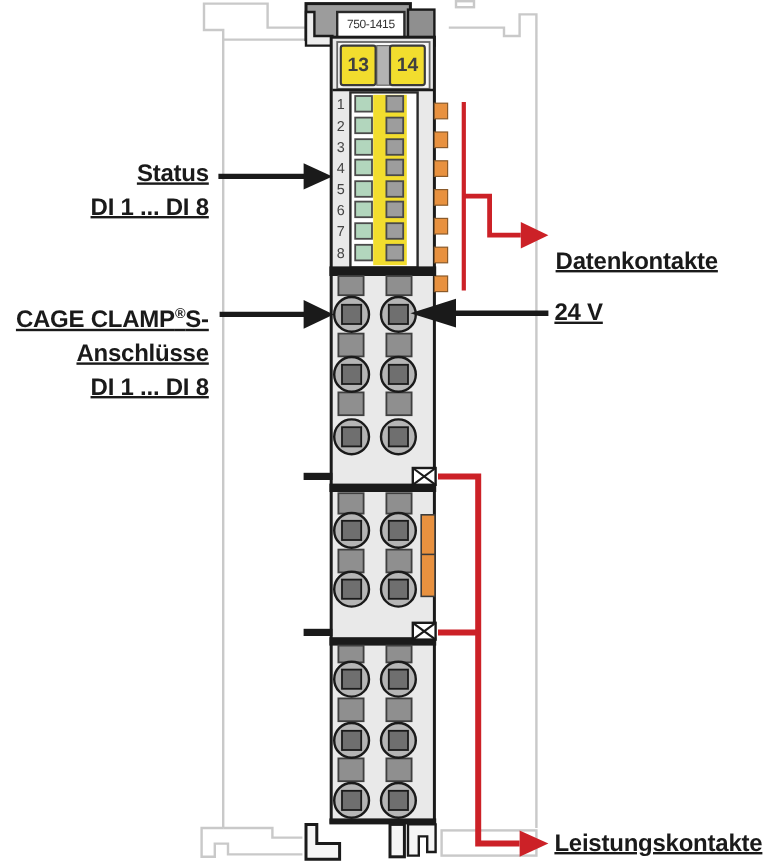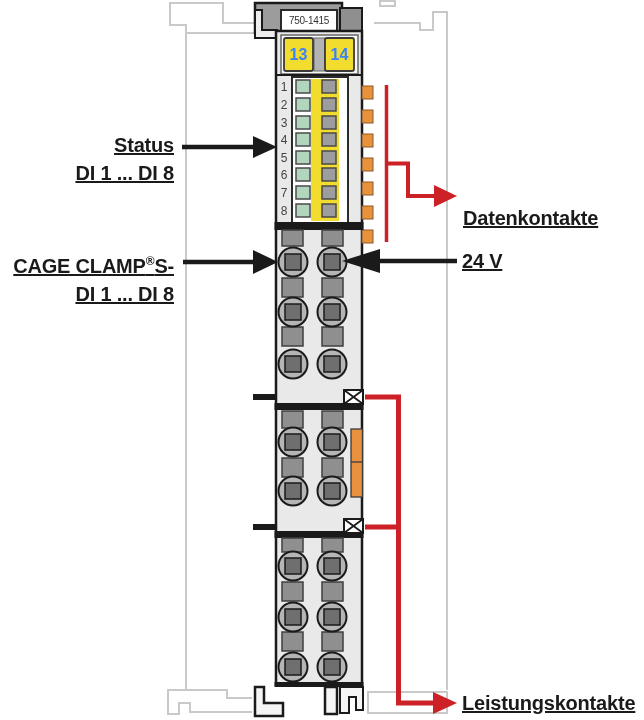--- a/index.html
+++ b/index.html
@@ -11,21 +11,21 @@
   .txt { position:absolute; font-weight:bold; font-size:20px; letter-spacing:-0.2px; white-space:nowrap;text-decoration:underline; }
   .left-block { text-align:right; right:470px; line-height:28px; }
   .left-block sup { font-size:12px; vertical-align:super; }
   .model {
     position:absolute; left:281px; top:10px; width:56px; height:21px;
     line-height:22px; text-align:center; font-size:10px; font-weight:normal;
     color:#333; letter-spacing:-0.3px;
   }
   .term {
     position:absolute; width:29px; height:33px; line-height:34px; text-align:center;
-    font-size:16px; font-weight:bold; color:#3b82f6;
+    font-size:16px; font-weight:bold; color:#404040;
   }
   .lednum {
     position:absolute; left:277px; width:14px; height:18px; line-height:18px;
     text-align:center; font-size:12px; color:#444;
   }
 </style>
 </head>
 <body>
 
 <div class="canvas">
@@ -222,20 +222,21 @@
 <div class="lednum" style="top:184px;">7</div>
 <div class="lednum" style="top:202px;">8</div>
 
 <div class="txt left-block" style="top:131px;">
   <div>Status</div>
   <div>DI 1 ... DI 8</div>
 </div>
 
 <div class="txt left-block" style="top:247px;">
   <div><span>CAGE CLAMP</span><sup>®</sup><span>S-</span></div>
+  <div>Anschlüsse</div>
   <div>DI 1 ... DI 8</div>
 </div>
 
 <div class="txt" style="left:463px; top:185px; line-height:22px;margin-top:22px;">Datenkontakte</div>
 <div class="txt" style="left:462px; top:250px; line-height:22px;">24 V</div>
 <div class="txt" style="left:462px; top:692px; line-height:22px;">Leistungskontakte</div>
 
 </div>
 
 </body></html>

